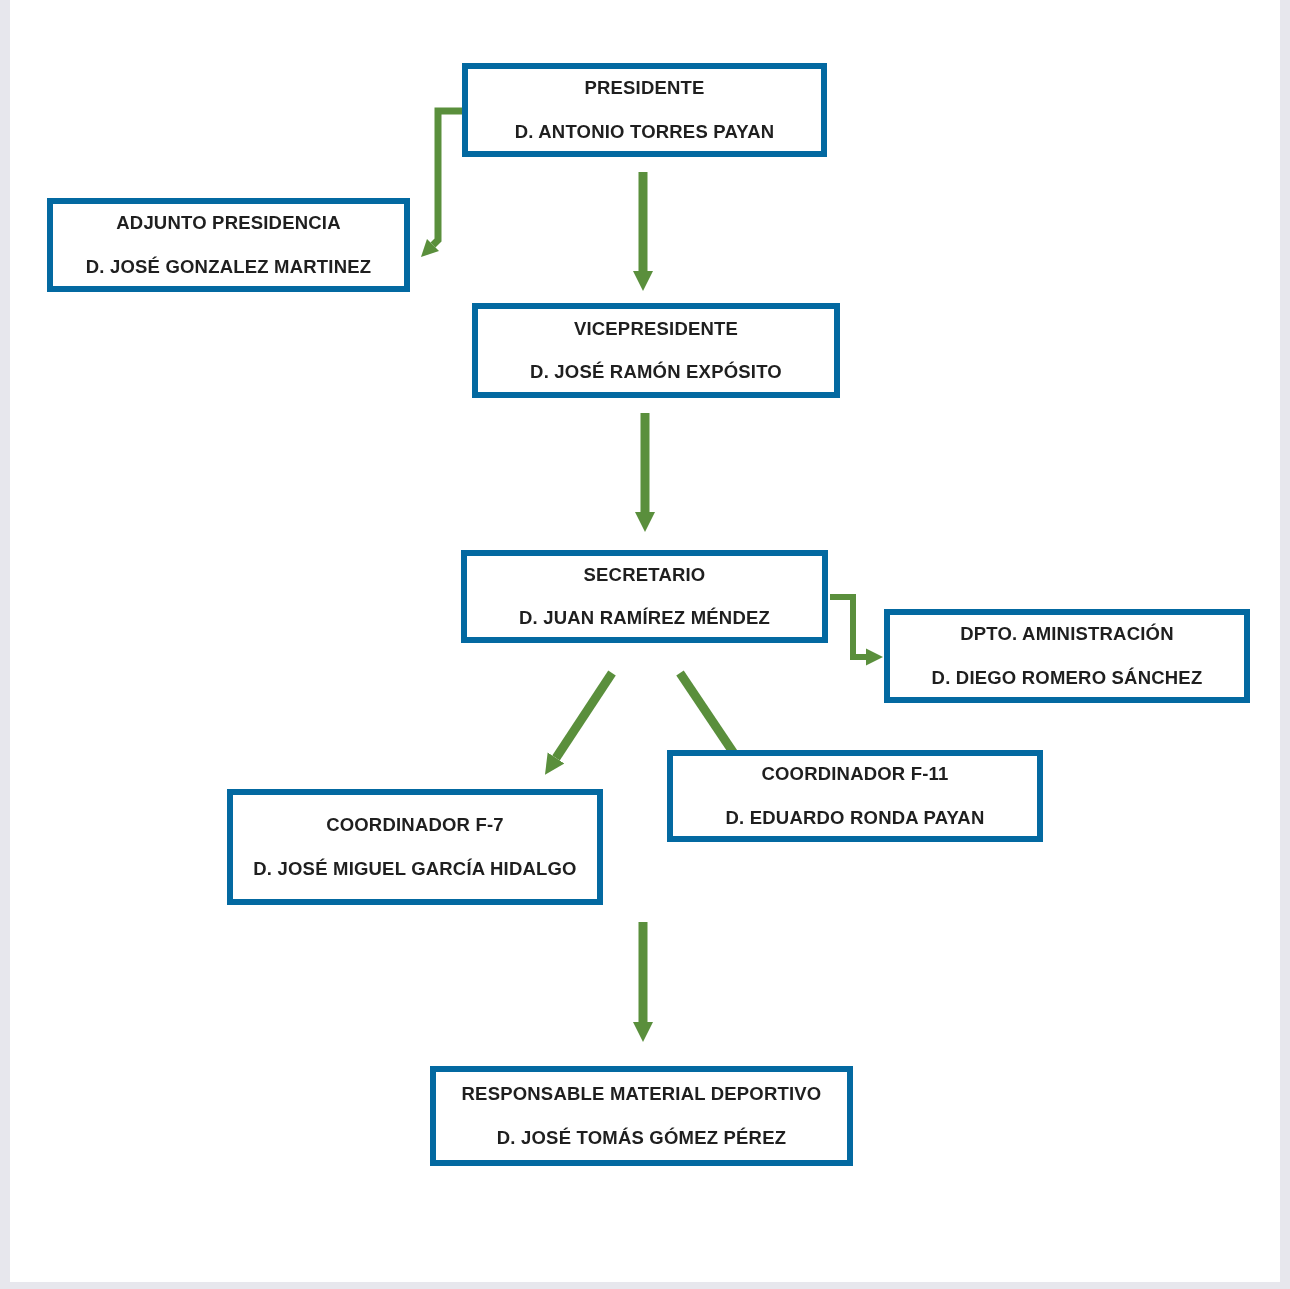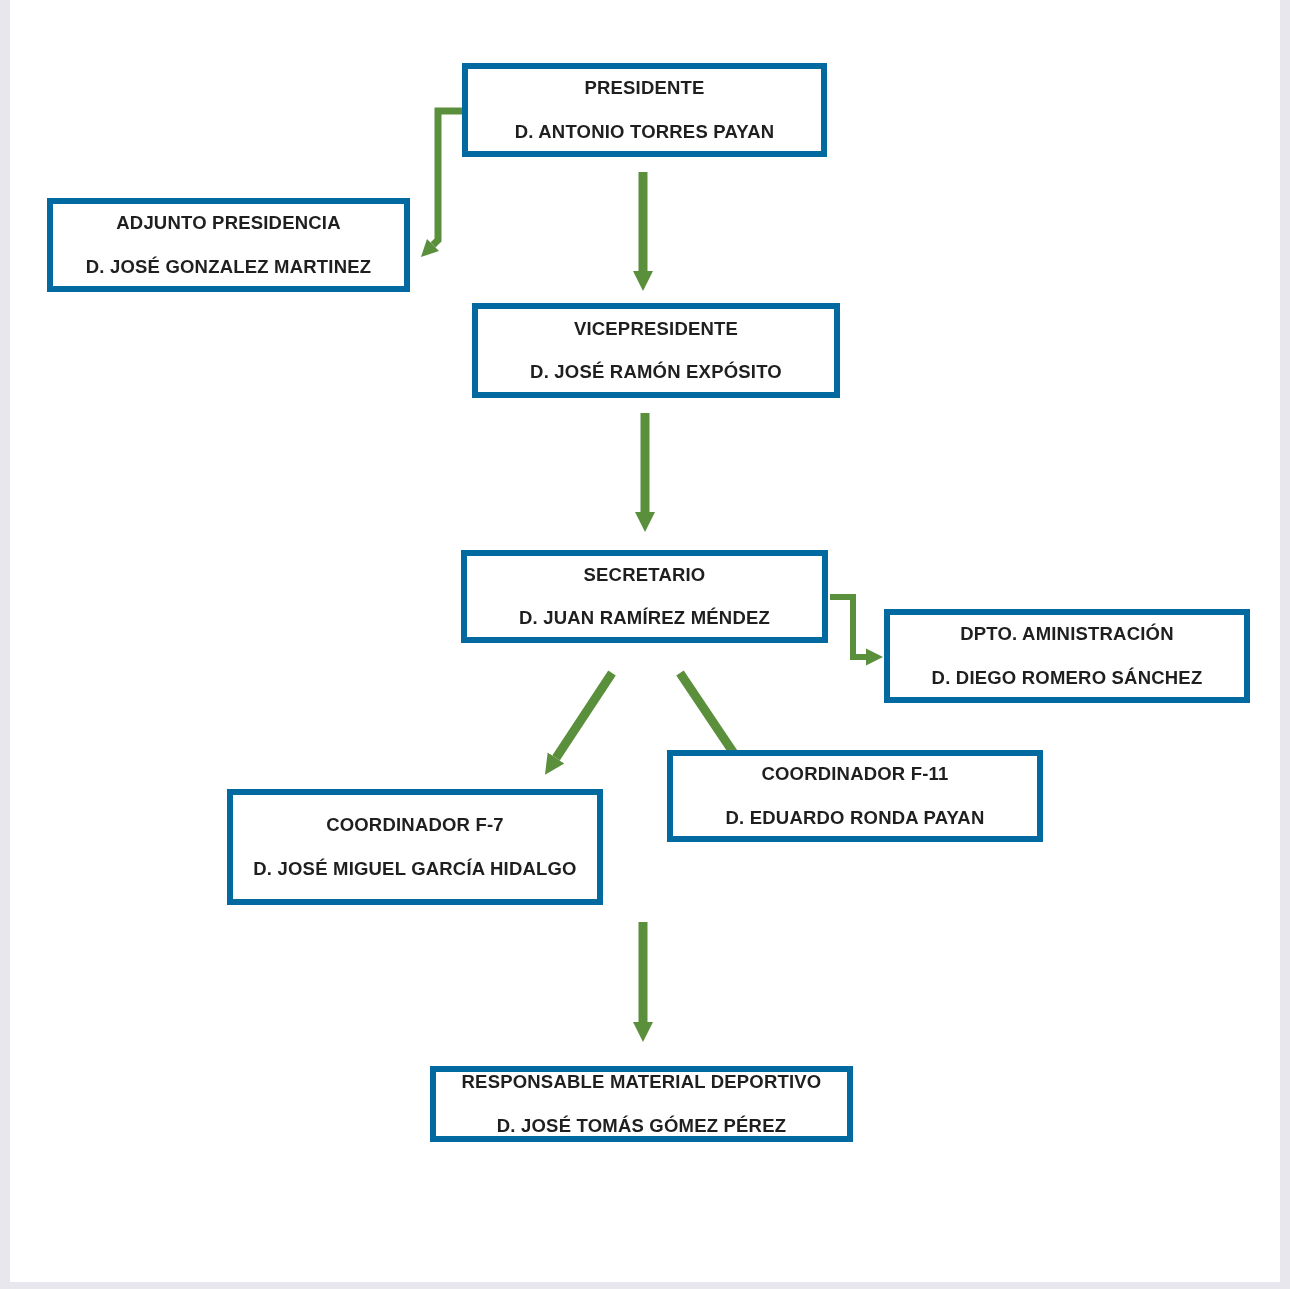--- a/index.html
+++ b/index.html
@@ -52,21 +52,21 @@
   }
 
   
   #n-presidente     { left: 462px; top: 63px;   width: 365px; height: 94px; }
   #n-adjunto        { left: 47px;  top: 198px;  width: 363px; height: 94px; }
   #n-vicepresidente { left: 472px; top: 303px;  width: 368px; height: 95px; }
   #n-secretario     { left: 461px; top: 550px;  width: 367px; height: 93px; }
   #n-dpto           { left: 884px; top: 609px;  width: 366px; height: 94px; }
   #n-coordf7        { left: 227px; top: 789px;  width: 376px; height: 116px; text-align: right; }
   #n-coordf11       { left: 667px; top: 750px;  width: 376px; height: 92px; }
-  #n-responsable    { left: 430px; top: 1066px; width: 423px; height: 76px; }
+  #n-responsable    { left: 430px; top: 1066px; width: 423px; height: 100px; }
 </style>
 </head>
 <body>
 
 <div class="page">
 
   <svg class="connectors" width="1290" height="1289" viewBox="0 0 1290 1289">
     <defs>
       <marker id="ah-big" viewBox="0 0 10 10" refX="0" refY="5" markerWidth="20" markerHeight="27" markerUnits="userSpaceOnUse" orient="auto">
         <path d="M0,0 L10,5 L0,10 z" fill="#5a8f3c"></path>

